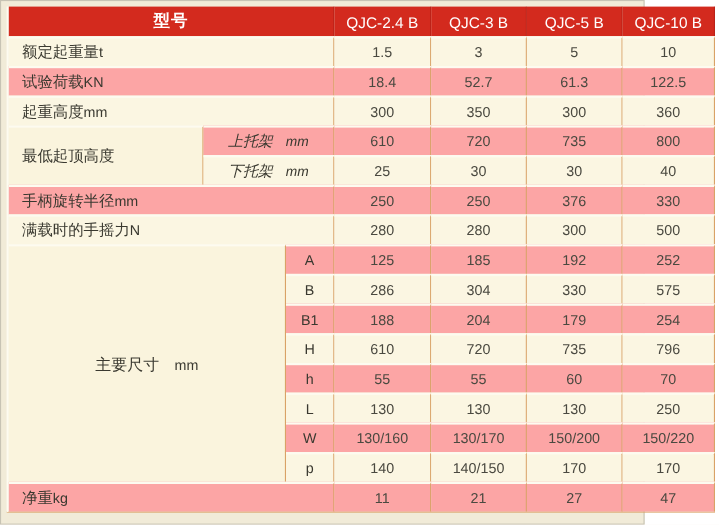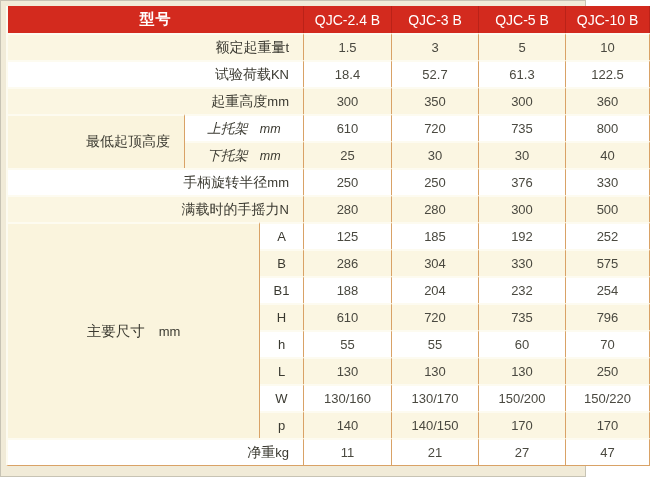--- a/index.html
+++ b/index.html
@@ -33,28 +33,28 @@
   tr.hdr th {
     background: #d32a1e;
     color: #ffffff;
     border-top: none;
     border-right: 1px solid rgba(140, 20, 14, 0.35);
     font-weight: normal;
     font-size: 14px;
     text-align: center;
   }
   tr.hdr th.model { font-weight: bold; font-size: 15px; letter-spacing: 1px; }
-  tr.y td { background: #ffffff; }
+  tr.y td { background: #fca5a5; }
   tr.c td { background: #fbf6e2; }
   td.merge { background: #faf4dd !important; }
   td.lbl {
     text-align: left;
   }
   .lblflex {
-    display: flex; justify-content: flex-end; align-items: center;
+    display: flex; justify-content: flex-start; align-items: center;
     padding: 0 14px 0 12px;
   }
   .lblflex .l { font-size: 14px; color: #3a3930; }
   .lblflex .u { font-size: 13px; color: #3a3930; }
   td.sub2 { text-align: center; font-style: italic; }
   td.sub2 .sl { font-size: 13.5px; color: #3a3930; }
   td.sub2 .u2 { font-size: 12.5px; color: #3a3930; margin-left: 12px; }
   td.dims { text-align: center; }
   td.dims .sl { font-size: 14.5px; color: #3a3930; }
   td.dims .u2 { font-size: 13px; color: #3a3930; margin-left: 14px; }
@@ -191,21 +191,21 @@
       <td class="val">286</td>
       <td class="val">304</td>
       <td class="val">330</td>
       <td class="val">575</td>
     </tr>
 
     <tr class="y">
       <td class="sub1">B1</td>
       <td class="val">188</td>
       <td class="val">204</td>
-      <td class="val">232</td>
+      <td class="val">179</td>
       <td class="val">254</td>
     </tr>
 
     <tr class="c">
       <td class="sub1">H</td>
       <td class="val">610</td>
       <td class="val">720</td>
       <td class="val">735</td>
       <td class="val">796</td>
     </tr>

